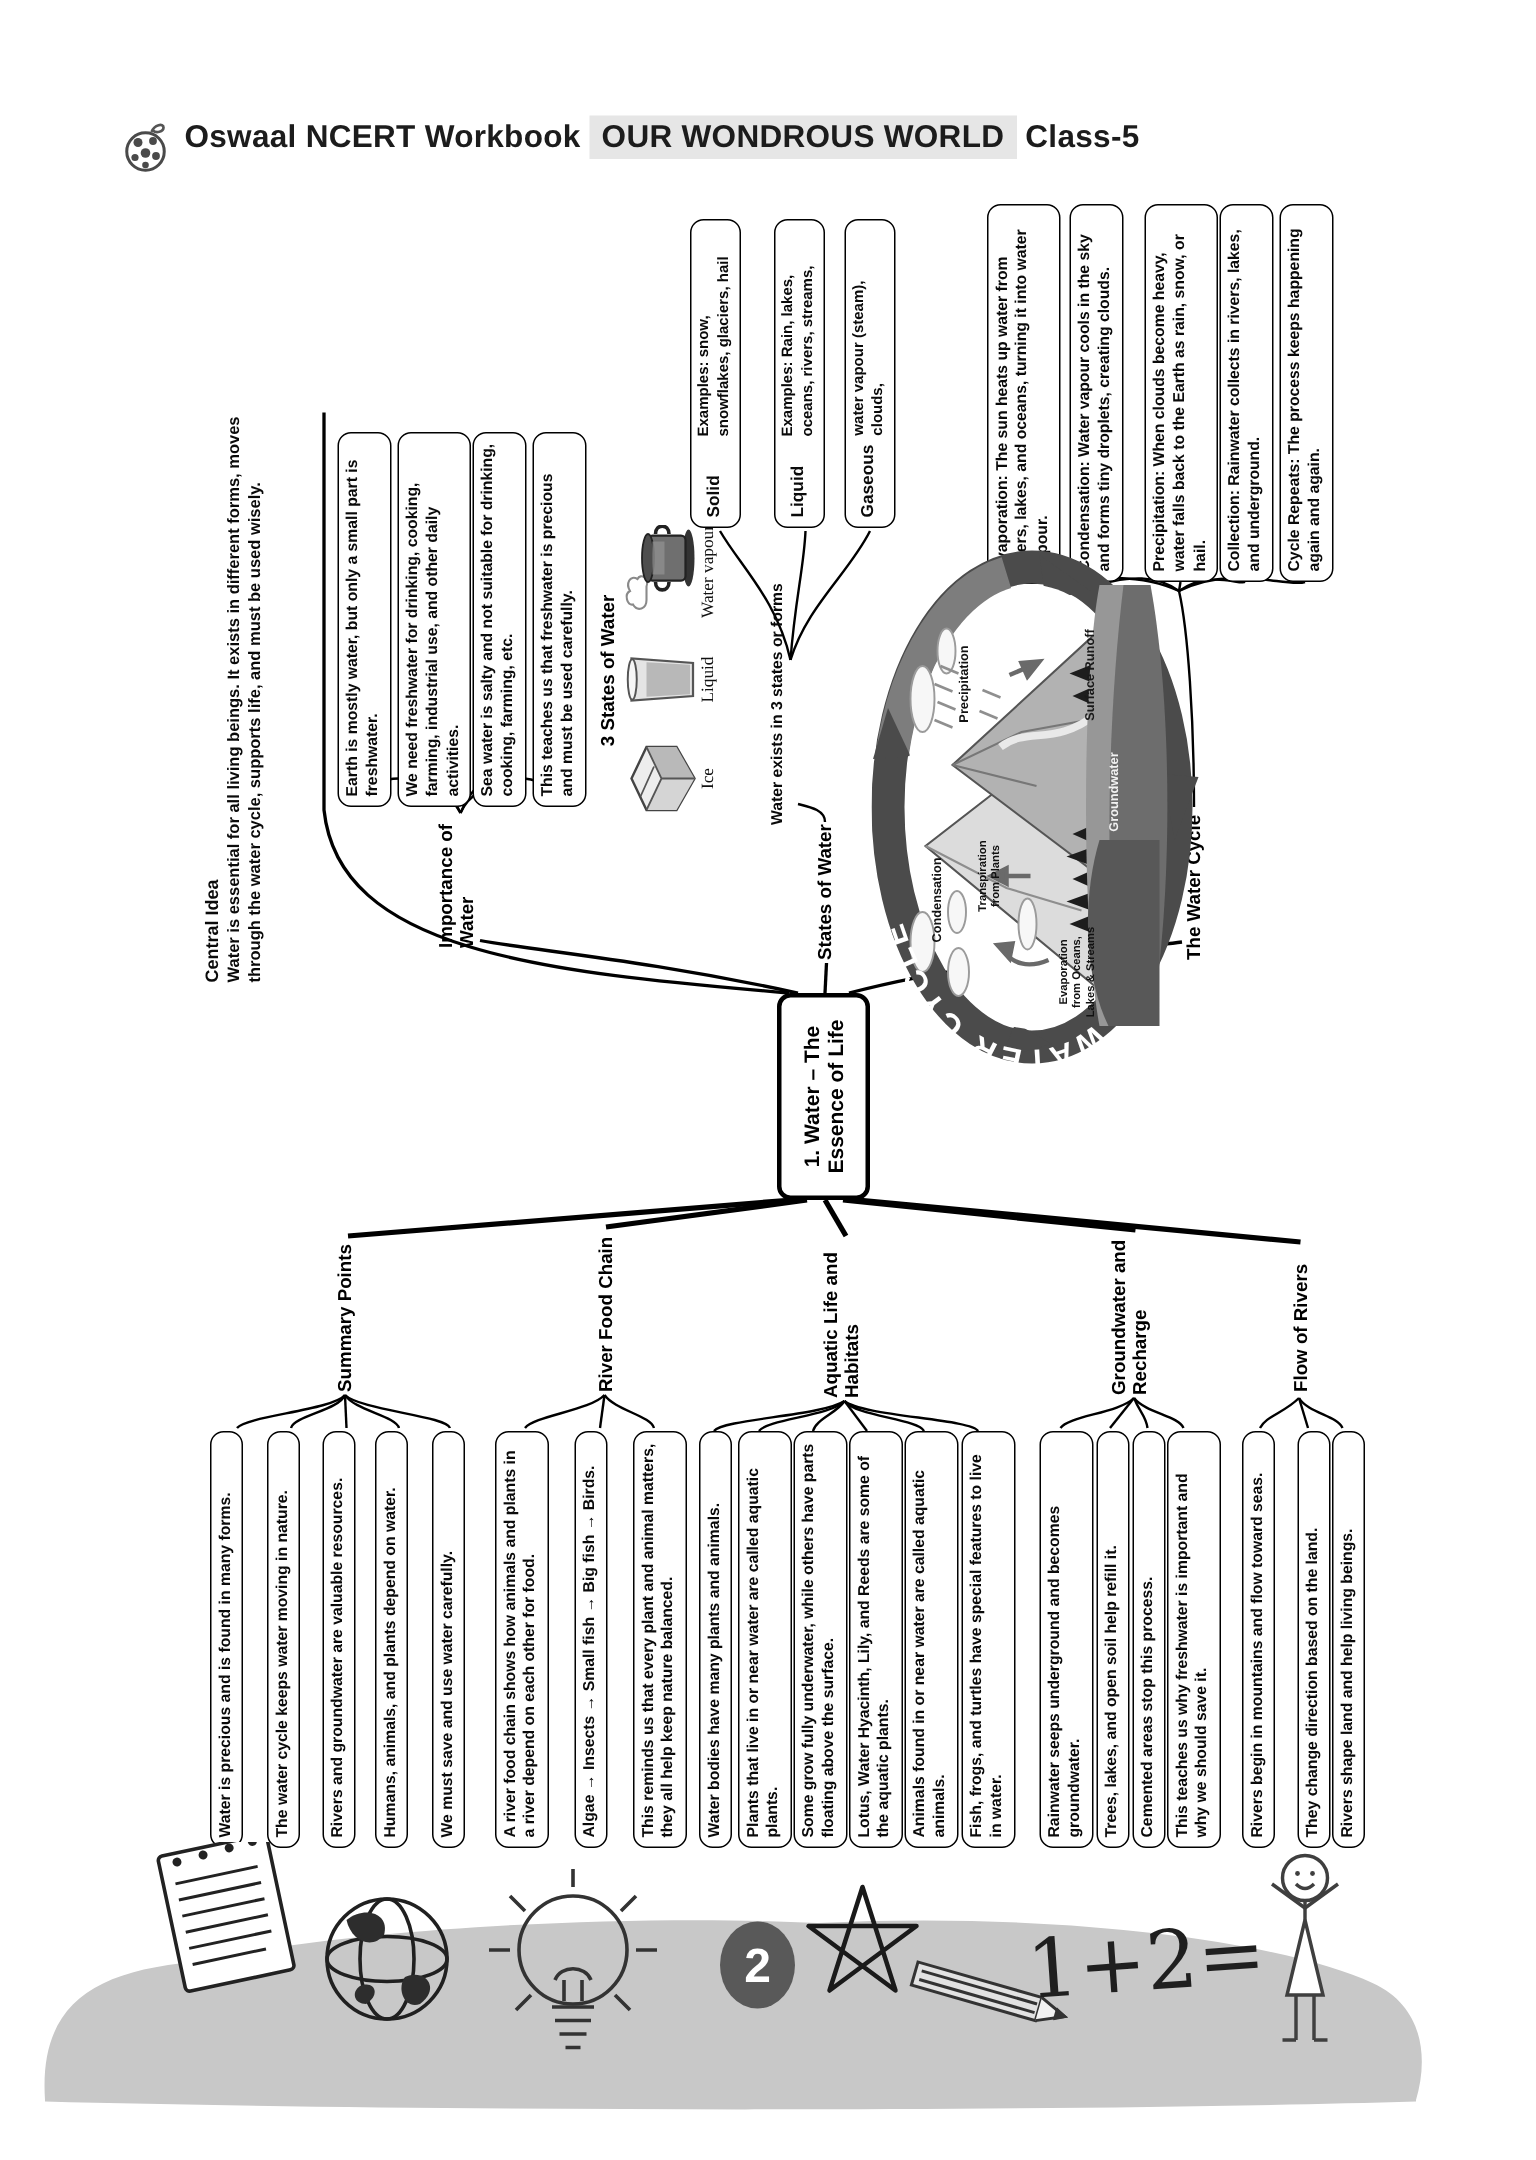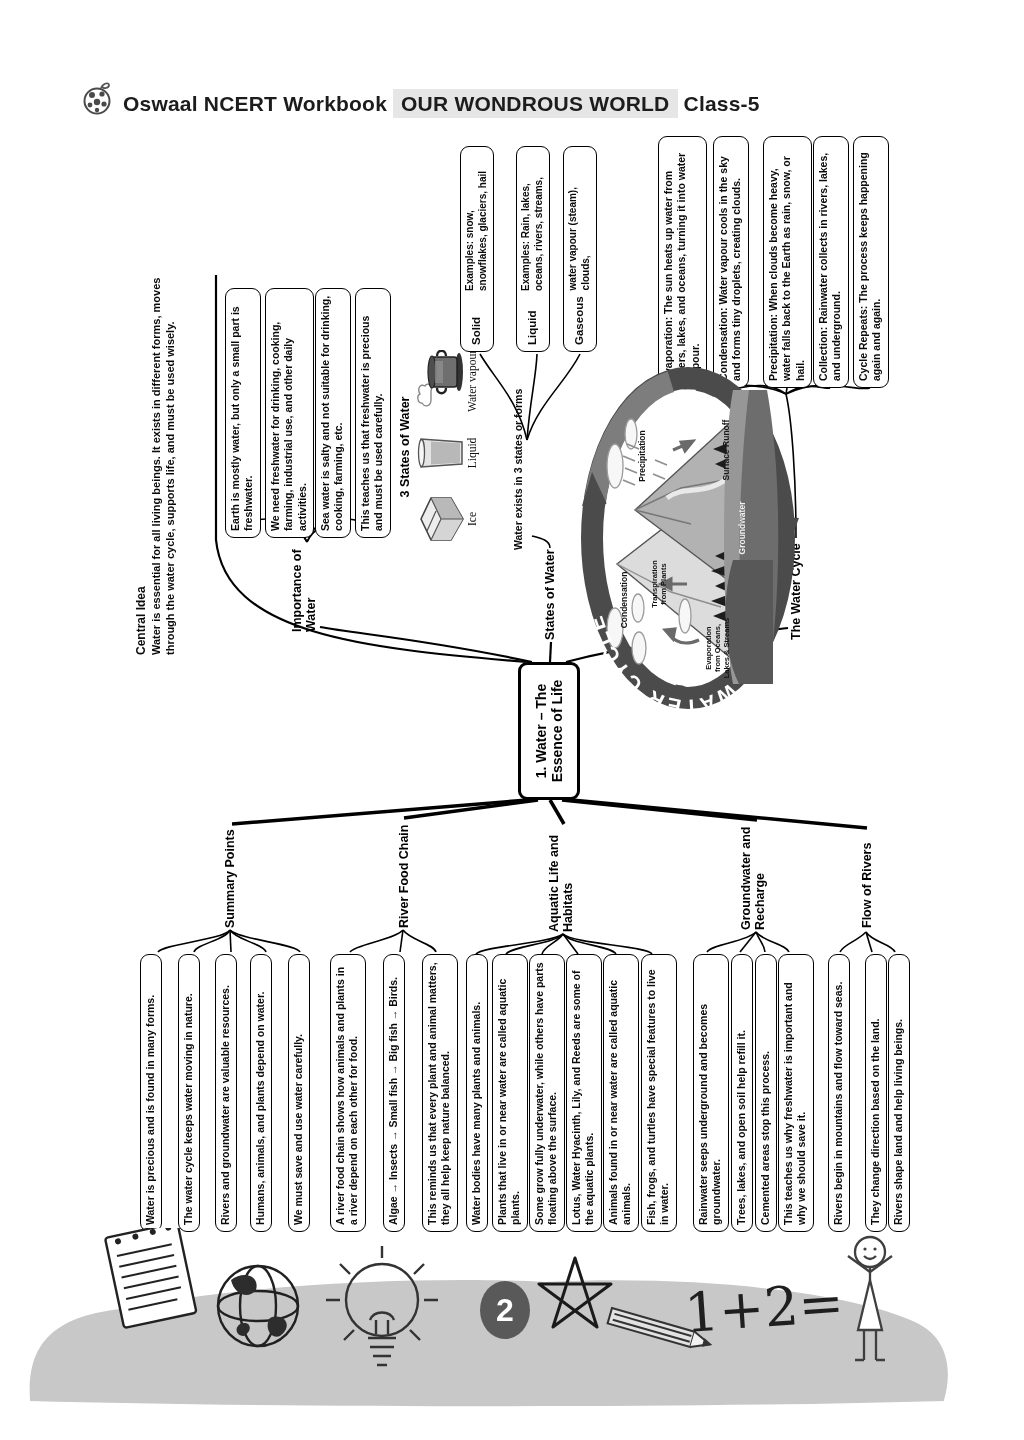--- a/index.html
+++ b/index.html
@@ -1,21 +1,21 @@
 <!DOCTYPE html>
 <html><head>
 <meta charset="utf-8">
 <style>
   * { box-sizing: border-box; margin: 0; padding: 0; }
   html,body { background:#fff; }
   body { width:1024px; height:1440px; font-family:"Liberation Sans", sans-serif; position:relative; overflow:hidden; }
   .page { position:absolute; left:0; top:0; width:1024px; height:1440px; background:#fff; overflow:hidden; }
 
   
-  .header { position:absolute; left:82px; top:80px; display:flex; align-items:flex-end; gap:9px; }
+  .header { position:absolute; left:82px; top:80px; display:flex; align-items:flex-start; gap:9px; }
   .header .ttl { font-size:21px; font-weight:bold; color:#1c1c1c; letter-spacing:.2px; white-space:nowrap; }
   .hl { background:#e6e6e6; padding:3px 8px; }
 
   
   #map { position:absolute; left:-30px; top:290px; width:1110px; height:790px; transform:rotate(-90deg); }
   .wires { position:absolute; left:0; top:0; }
 
   .leaf { position:absolute; border:1.6px solid #000; border-radius:9px; padding:3px 6px 4px; font-size:10.5px; line-height:1.28; font-weight:bold; color:#0a0a0a; background:#fff; }
   .blabel { position:absolute; font-size:12.5px; line-height:1.12; font-weight:bold; color:#000; white-space:nowrap; }
   .blabel.wrap { white-space:normal; }

